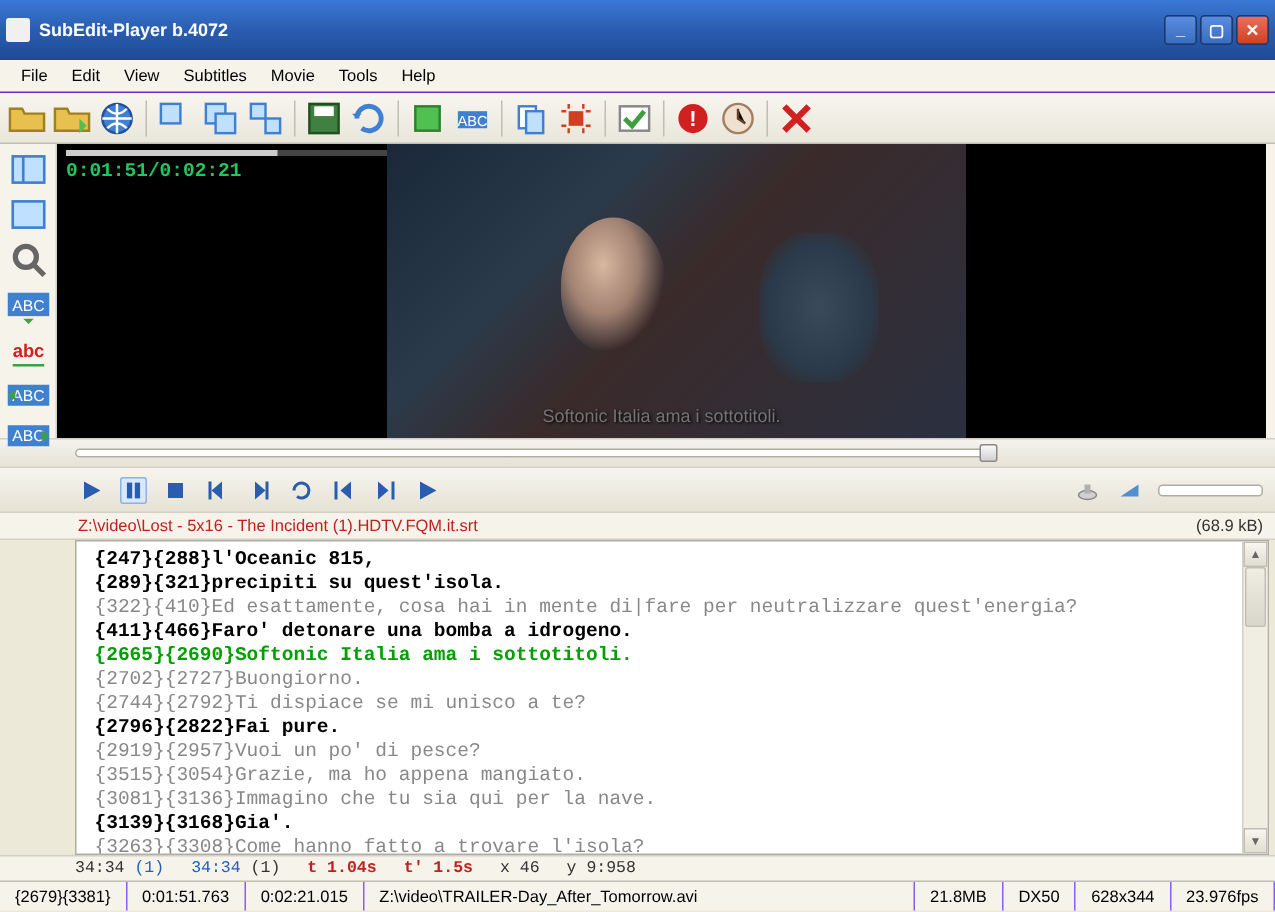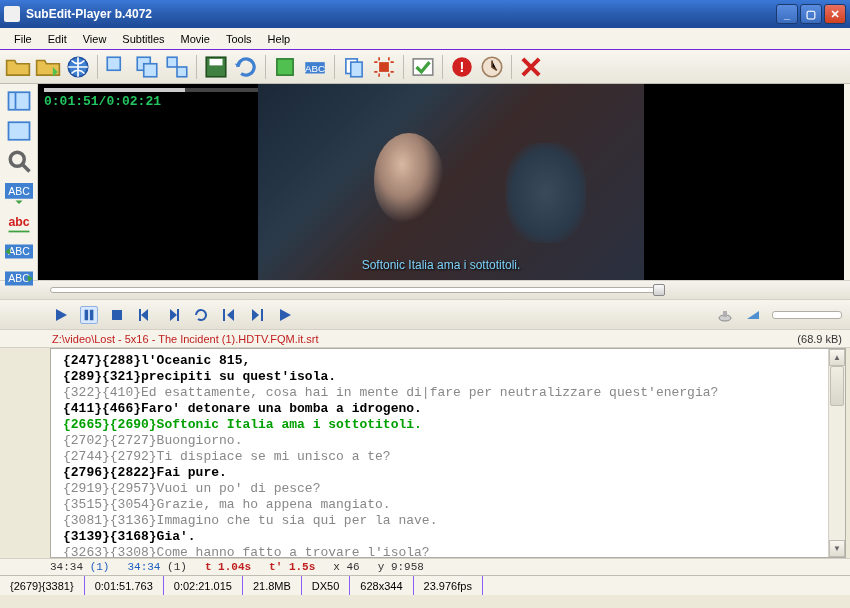--- a/index.html
+++ b/index.html
@@ -1,18 +1,18 @@
 <!DOCTYPE html>
 <html><head>
 <meta charset="utf-8">
 <style>
 * { margin: 0; padding: 0; box-sizing: border-box; }
 body { font-family: Tahoma, Arial, sans-serif; font-size: 11px; background: #ece9d8; width: 850px; height: 608px; overflow: hidden; }
 
-.titlebar { height: 28px; background: linear-gradient(to bottom, #3b78d6, #2a5db0 50%, #1e4a96); display: flex; align-items: center; padding: 12px 4px; color: white; }
+.titlebar { height: 40px; background: linear-gradient(to bottom, #3b78d6, #2a5db0 50%, #1e4a96); display: flex; align-items: center; padding: 12px 4px; color: white; }
 .titlebar .app-icon { width: 16px; height: 16px; background: #f0f0f0; margin-right: 6px; border-radius: 2px; display: inline-block; }
 .titlebar .title { font-weight: bold; font-size: 12px; flex: 1; }
 .titlebar .winbtn { width: 22px; height: 20px; margin-left: 2px; display: flex; align-items: center; justify-content: center; border: 1px solid #1a3a6e; border-radius: 3px; background: linear-gradient(to bottom, #5a8de0, #3a6dc0); color: white; font-weight: bold; font-size: 11px; cursor: pointer; }
 .titlebar .winbtn.close { background: linear-gradient(to bottom, #e87060, #d04020); }
 
 .menubar { height: 22px; background: #f5f3ea; border-bottom: 1px solid #6d28d9; display: flex; align-items: center; padding: 0 6px; }
 .menubar span { padding: 2px 8px; cursor: pointer; }
 
 .toolbar { height: 34px; background: linear-gradient(to bottom, #f8f6ef, #e9e6db); border-bottom: 1px solid #c0beb4; display: flex; align-items: center; padding: 0 4px; gap: 2px; }
 .toolbar .tb { width: 28px; height: 28px; border: 1px solid transparent; border-radius: 3px; display: flex; align-items: center; justify-content: center; cursor: pointer; }
@@ -23,21 +23,21 @@
 .side-toolbar .tb { width: 30px; height: 26px; border: 1px solid transparent; border-radius: 3px; display: flex; align-items: center; justify-content: center; cursor: pointer; }
 
 .video-wrap { flex: 1; background: #f5f3ea; padding: 0 6px 0 0; }
 .video-area { width: 100%; height: 100%; background: #000; position: relative; }
 .video-progress { position: absolute; top: 4px; left: 6px; right: 430px; height: 4px; background: #444; }
 .video-progress .bar { height: 100%; width: 38%; background: #ccc; }
 .video-time { position: absolute; top: 10px; left: 6px; color: #22c55e; font-family: "Courier New", monospace; font-size: 13px; font-weight: bold; }
 .video-frame { position: absolute; left: 220px; top: 0; right: 200px; bottom: 0; background: linear-gradient(135deg, #1a2838 0%, #2a3a4a 30%, #3a2a2a 50%, #2a3040 100%); }
 .video-frame::before { content: ""; position: absolute; left: 30%; top: 25%; width: 70px; height: 90px; background: radial-gradient(ellipse at 40% 35%, #d8b8a0 0%, #a08070 40%, transparent 70%); border-radius: 50% 50% 45% 45%; }
 .video-frame::after { content: ""; position: absolute; right: 15%; top: 30%; width: 80px; height: 100px; background: radial-gradient(ellipse, #3a4a5a 0%, #2a3a4a 60%, transparent 80%); border-radius: 40%; }
-.subtitle-overlay { position: absolute; bottom: 8px; left: 0; right: 0; text-align: center; color: #7dd3fc; font-size: 12px; text-shadow: 1px 1px 2px #000; }
+.subtitle-overlay { position: absolute; bottom: 8px; left: 0; right: 0; text-align: center; color: #737373; font-size: 12px; text-shadow: 1px 1px 2px #000; }
 
 .seek-row { height: 20px; background: linear-gradient(to bottom, #f5f3ee, #e6e2d6); border-top: 1px solid #d4d0c8; border-bottom: 1px solid #d4d0c8; display: flex; align-items: center; padding: 0 40px 0 50px; }
 .seek-track { flex: 1; height: 6px; background: #fff; border: 1px solid #b0aea4; border-radius: 3px; position: relative; margin-right: 150px; }
 .seek-thumb { position: absolute; right: -6px; top: -4px; width: 12px; height: 12px; background: linear-gradient(to bottom, #fafafa, #d0d0d0); border: 1px solid #888; border-radius: 2px; }
 
 .controls-row { height: 30px; background: linear-gradient(to bottom, #f7f5ee, #e5e1d5); border-bottom: 1px solid #d4d0c8; display: flex; align-items: center; padding: 0 8px 0 52px; gap: 10px; }
 .ctrl-btn { width: 18px; height: 18px; display: flex; align-items: center; justify-content: center; cursor: pointer; color: #2a5db0; }
 .ctrl-btn svg { width: 16px; height: 16px; }
 .controls-row .spacer { flex: 1; }
 .vol-icon { color: #888; }
@@ -354,17 +354,18 @@
   <span class="seg red">t 1.04s</span>
   <span class="seg red">t' 1.5s</span>
   <span class="seg">x 46</span>
   <span class="seg">y 9:958</span>
 </div>
 
 <div class="status-row">
   <div class="cell">{2679}{3381}</div>
   <div class="cell">0:01:51.763</div>
   <div class="cell">0:02:21.015</div>
+  <div class="cell wide">Z:\video\TRAILER-Day_After_Tomorrow.avi</div>
   <div class="cell">21.8MB</div>
   <div class="cell">DX50</div>
   <div class="cell">628x344</div>
   <div class="cell">23.976fps</div>
 </div>
 
 </body></html>

